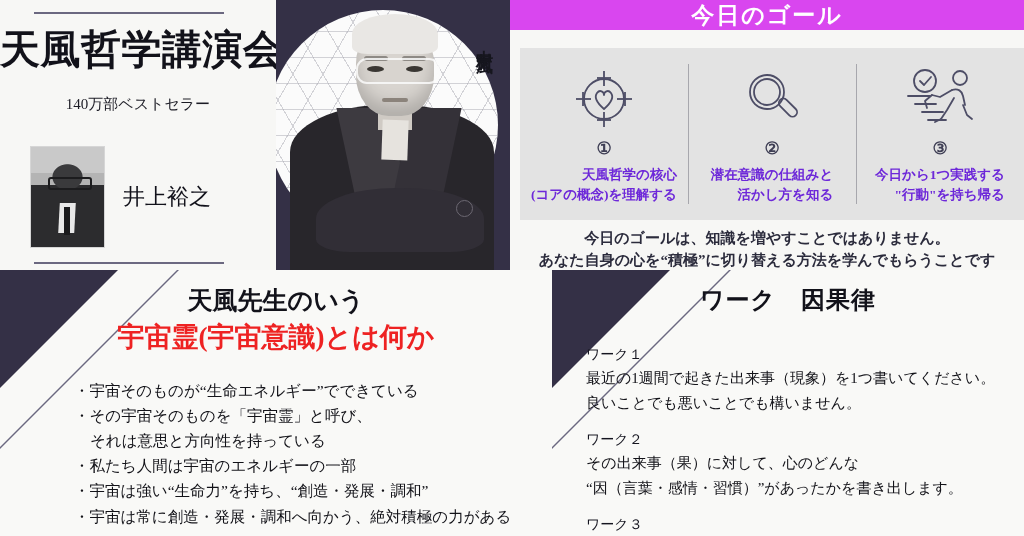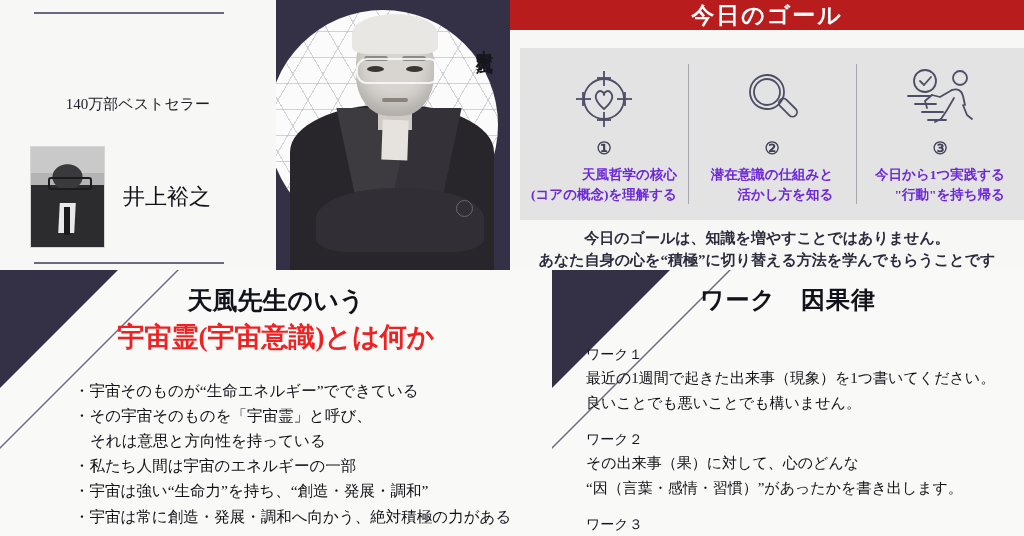--- a/index.html
+++ b/index.html
@@ -148,21 +148,21 @@
     letter-spacing:3px;line-height:1.15;
   }
 
   
   .panel-goals{
     position:absolute;left:510px;top:0;width:514px;height:270px;
     background:#f7f7f5;
   }
   .goals-header{
     position:absolute;left:0;top:0;width:514px;height:30px;
-    background:#b91c1c;
+    background:#d946ef;
     display:flex;align-items:center;justify-content:center;
   }
   .goals-header .t{
     color:#ffffff;font-size:23px;font-weight:bold;letter-spacing:2px;white-space:nowrap;
   }
   .goals-band{
     position:absolute;left:10px;top:48px;width:504px;height:172px;
     background:#e3e3e3;
     display:flex;
   }
@@ -248,20 +248,21 @@
   .work-blk{margin-bottom:14px;}
 </style>
 </head>
 <body>
 
 <div class="slide">
 
   <div class="panel-intro">
     <div class="rule-top"></div>
 
+    <div class="main-title">天風哲学講演会</div>
 
     <div class="sub-line l1">140万部ベストセラー</div>
 
     <div class="speaker">
       <div class="speaker-photo">
         <div class="glasses"></div>
         <div class="collar"></div>
         <div class="tie"></div>
       </div>
       <div class="speaker-name">井上裕之</div>

